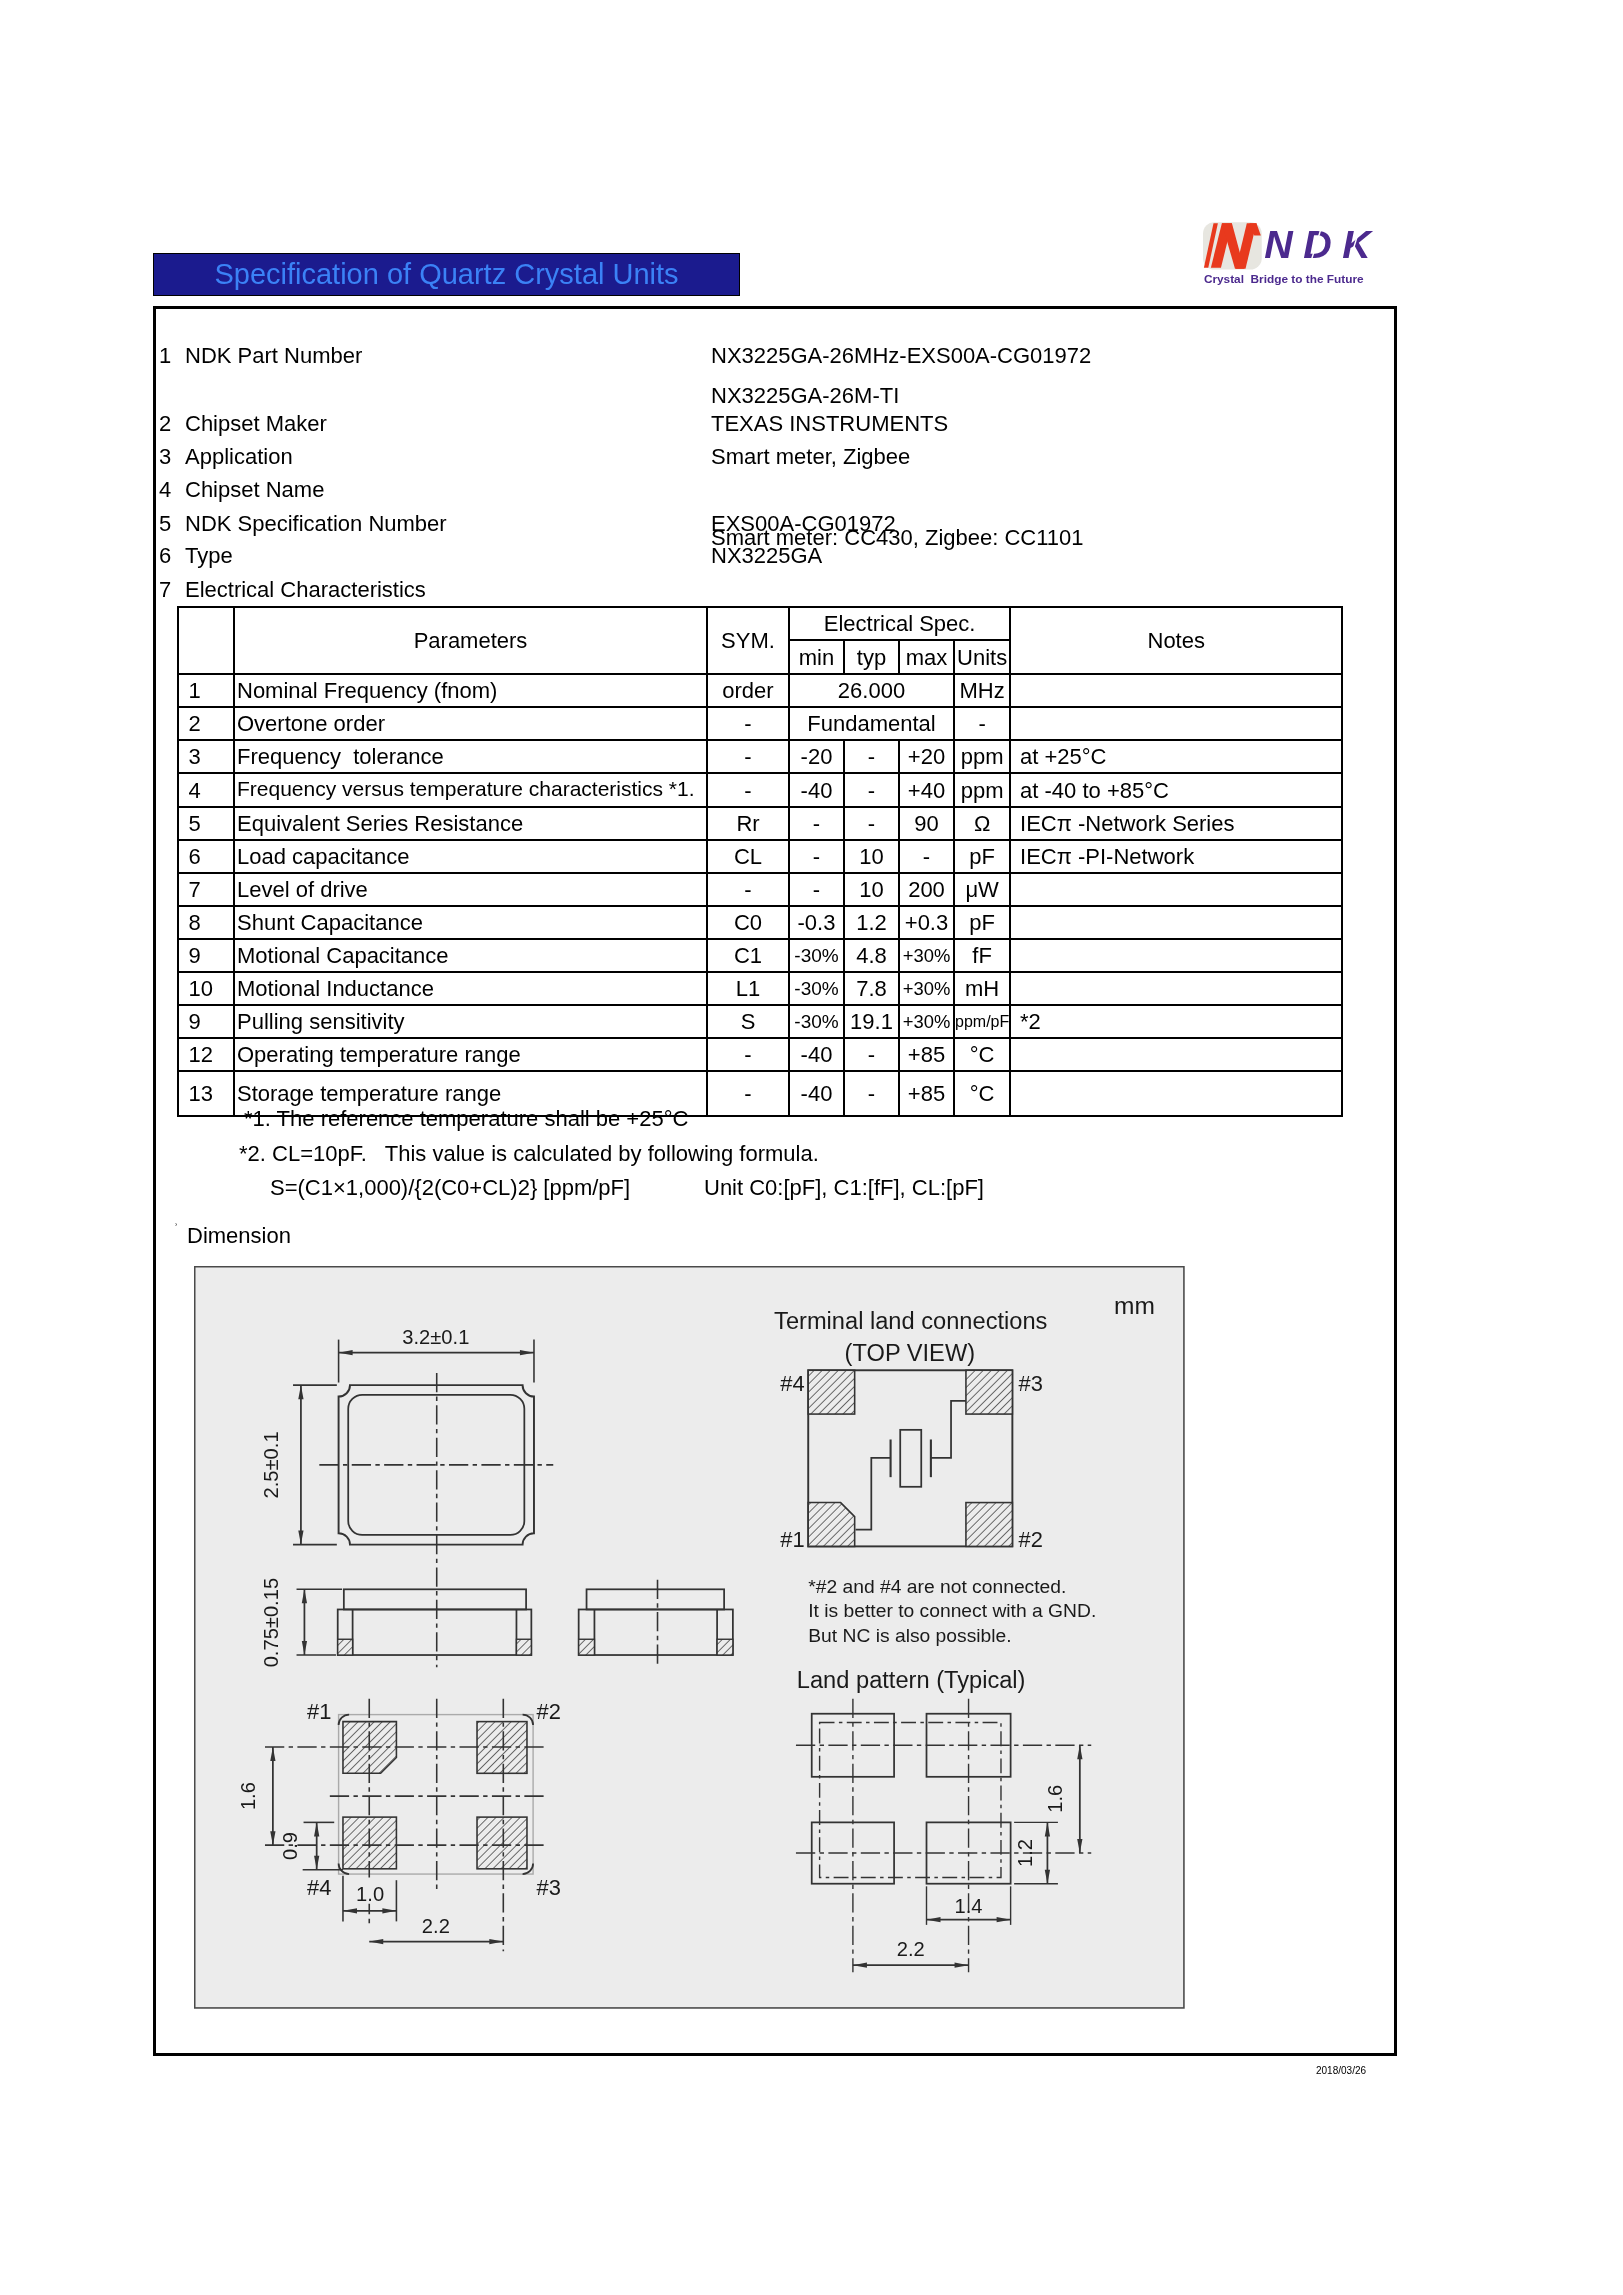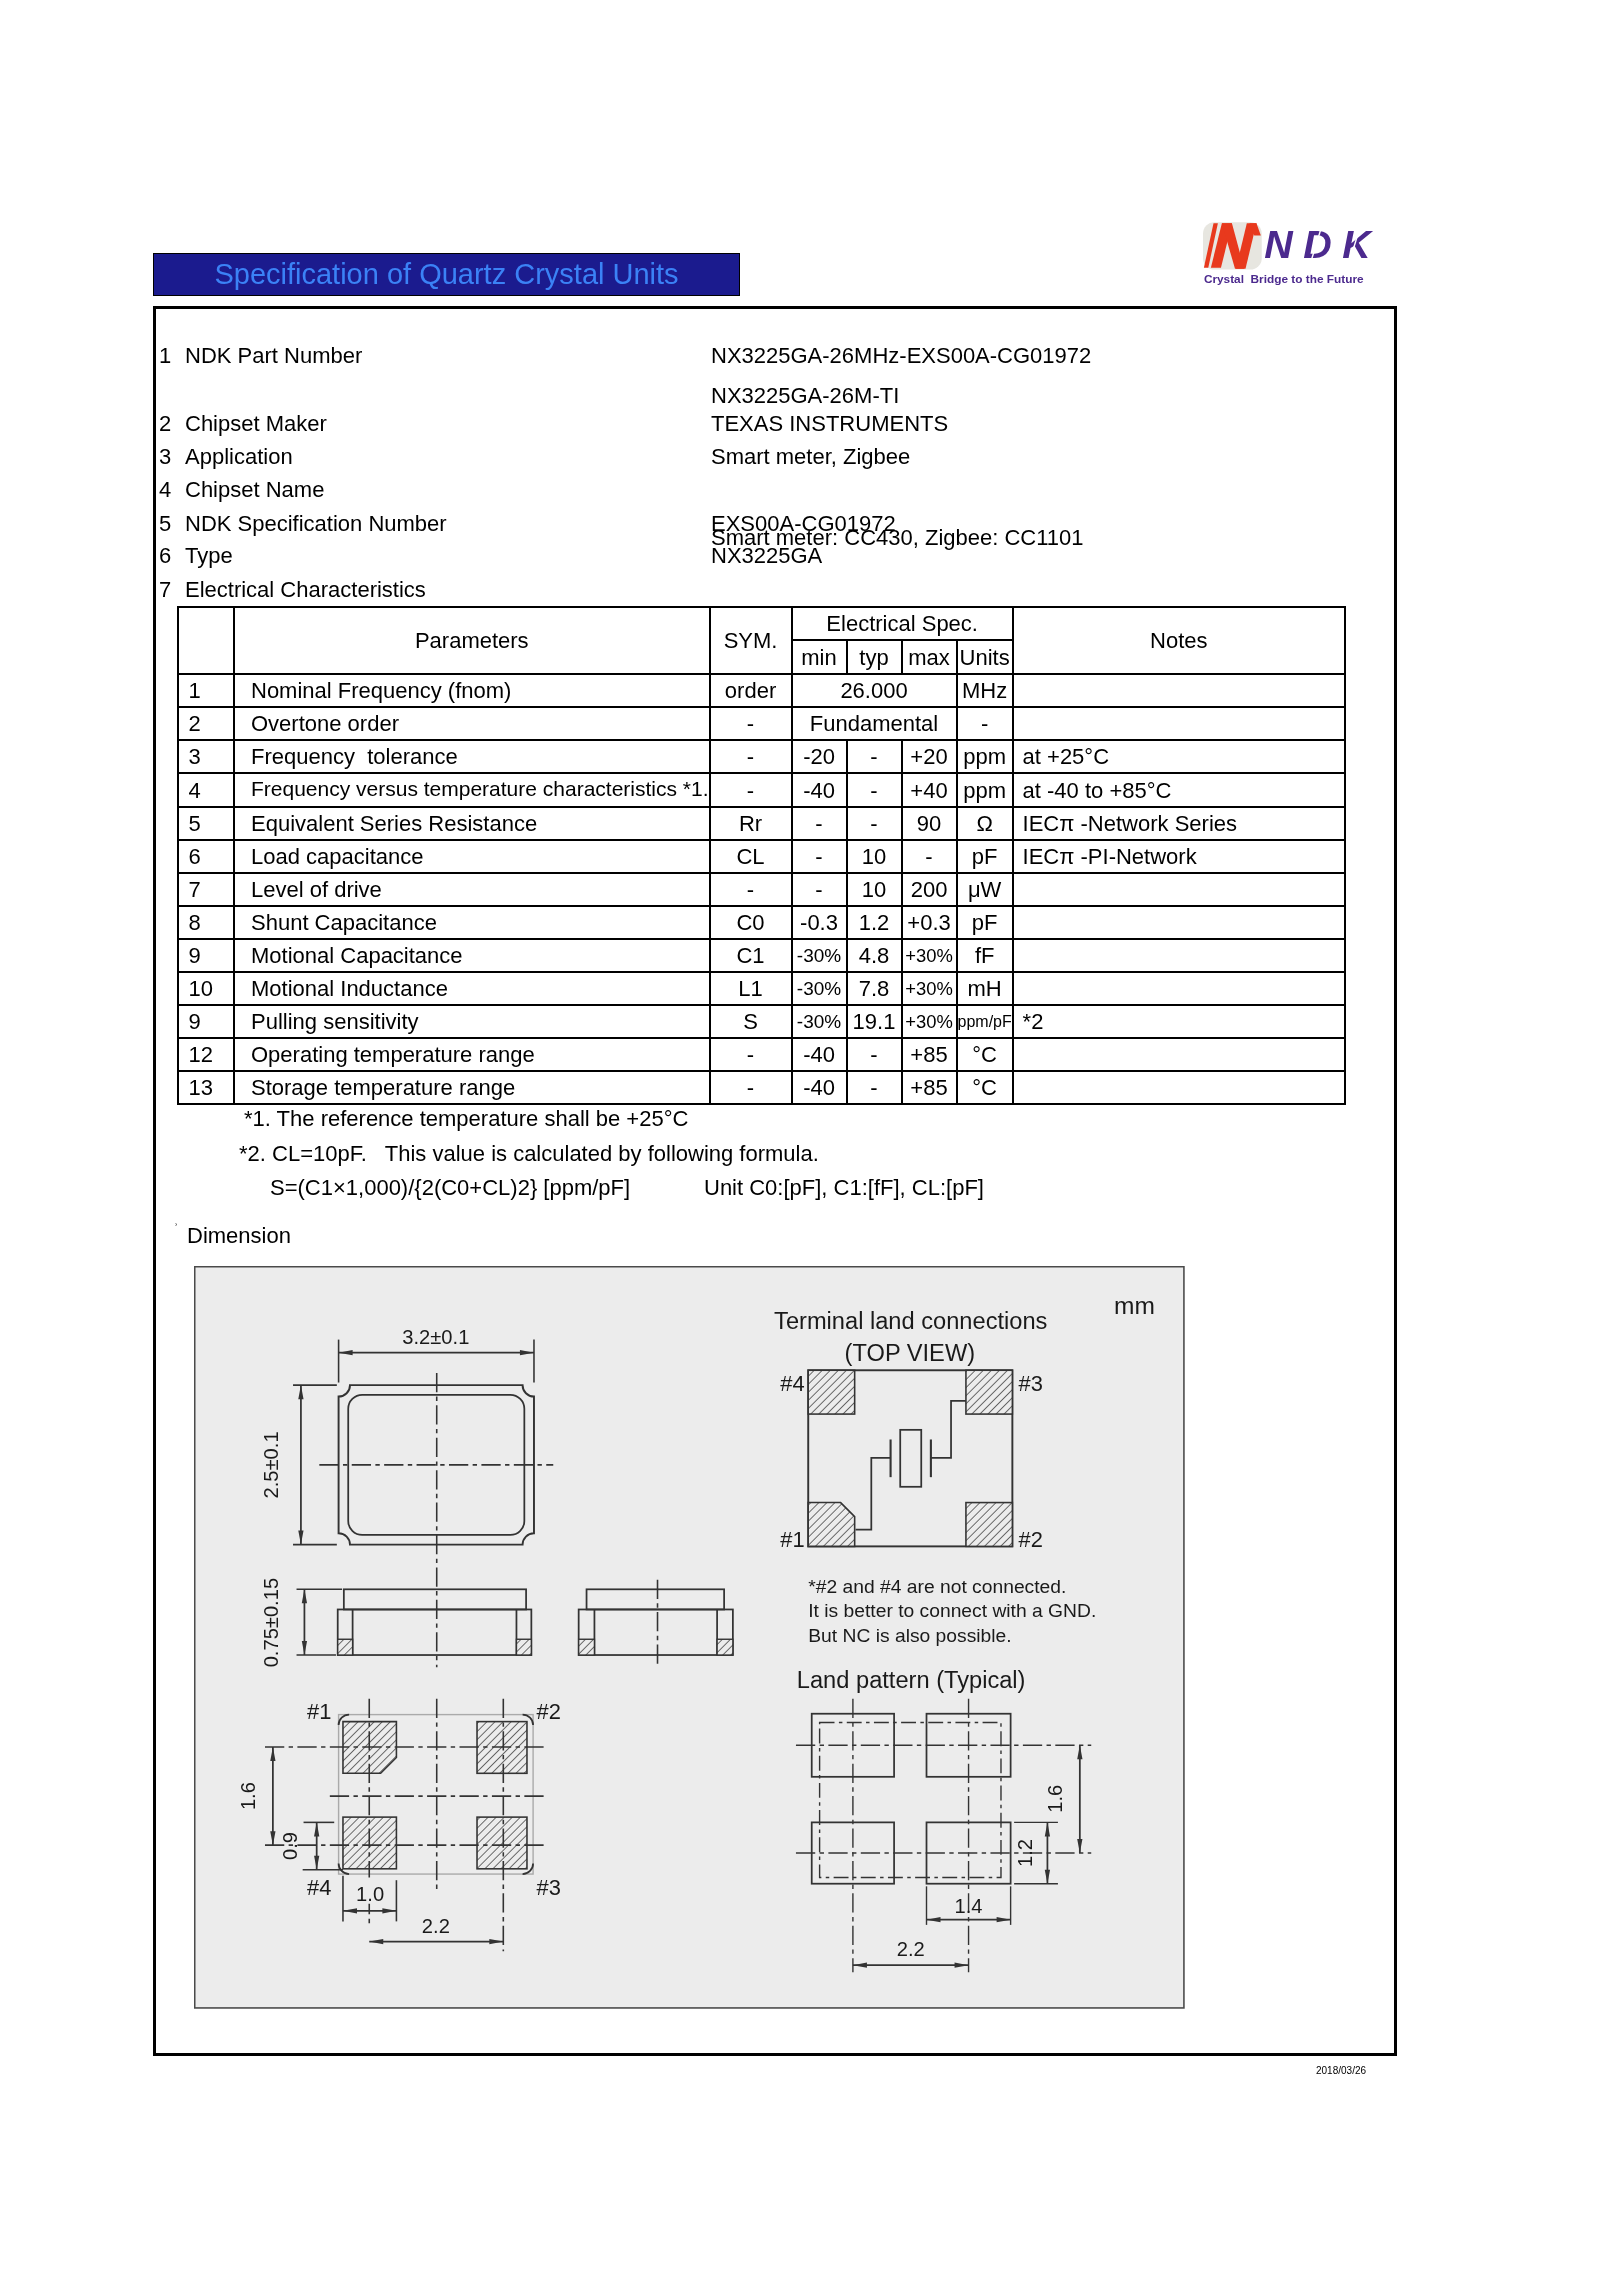--- a/index.html
+++ b/index.html
@@ -3,21 +3,21 @@
 <meta charset="utf-8">
 <style>
 html,body{margin:0;padding:0;background:#fff;}
 #page{position:relative;width:1623px;height:2295px;background:#fff;font-family:"Liberation Sans",sans-serif;color:#000;overflow:hidden;}
 .t{position:absolute;white-space:pre;font-size:22px;line-height:22px;}
 #titlebar{position:absolute;left:153px;top:253px;width:585px;height:41px;background:#1b1b8e;border:1.8px solid #000;display:flex;align-items:center;justify-content:center;}
 #titlebar span{color:#3b82f6;font-size:29px;}
 #outerbox{position:absolute;left:153px;top:306px;width:1238px;height:1744px;border:3.5px solid #000;}
 table{border-collapse:collapse;table-layout:fixed;position:absolute;left:177px;top:606px;}
 td{border:2.6px solid #000;padding:0;text-align:center;vertical-align:middle;font-size:22px;line-height:23px;overflow:hidden;}
-td.p{text-align:left;padding-left:16px;white-space:pre;}
+td.p{text-align:left;padding-left:2px;white-space:pre;}
 td.n{text-align:left;padding-left:8.8px;margin-left:28px;}
 td.r{text-align:left;padding-left:9.6px;}
 .sm{font-size:18.4px;}
 </style>
 </head>
 <body>
 <div id="page">
 <div id="titlebar">
       <span>Specification of Quartz Crystal Units</span>
     </div>
@@ -179,21 +179,21 @@
 <tr style="height:33px">
           <td class="r">12</td>
           <td class="p">Operating temperature range</td>
           <td>-</td>
           <td>-40</td>
           <td>-</td>
           <td>+85</td>
           <td>°C</td>
           <td class="n"></td>
         </tr>
-<tr style="height:33px">
+<tr style="height:45px">
           <td class="r">13</td>
           <td class="p">Storage temperature range</td>
           <td>-</td>
           <td>-40</td>
           <td>-</td>
           <td>+85</td>
           <td>°C</td>
           <td class="n"></td>
         </tr>
 </tbody>

